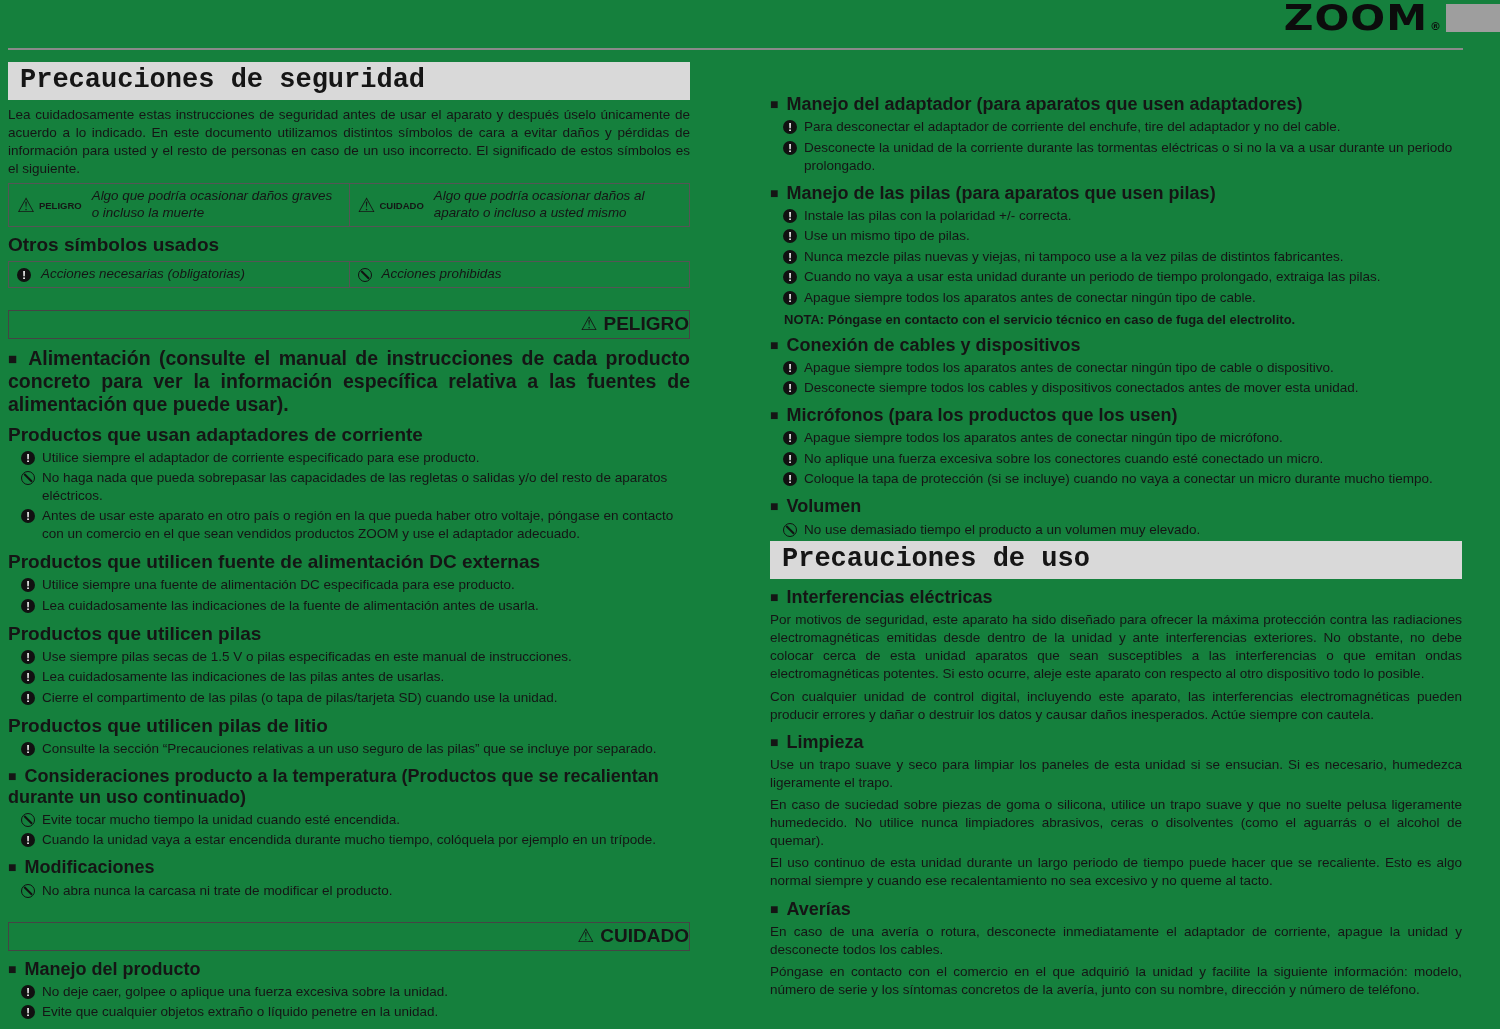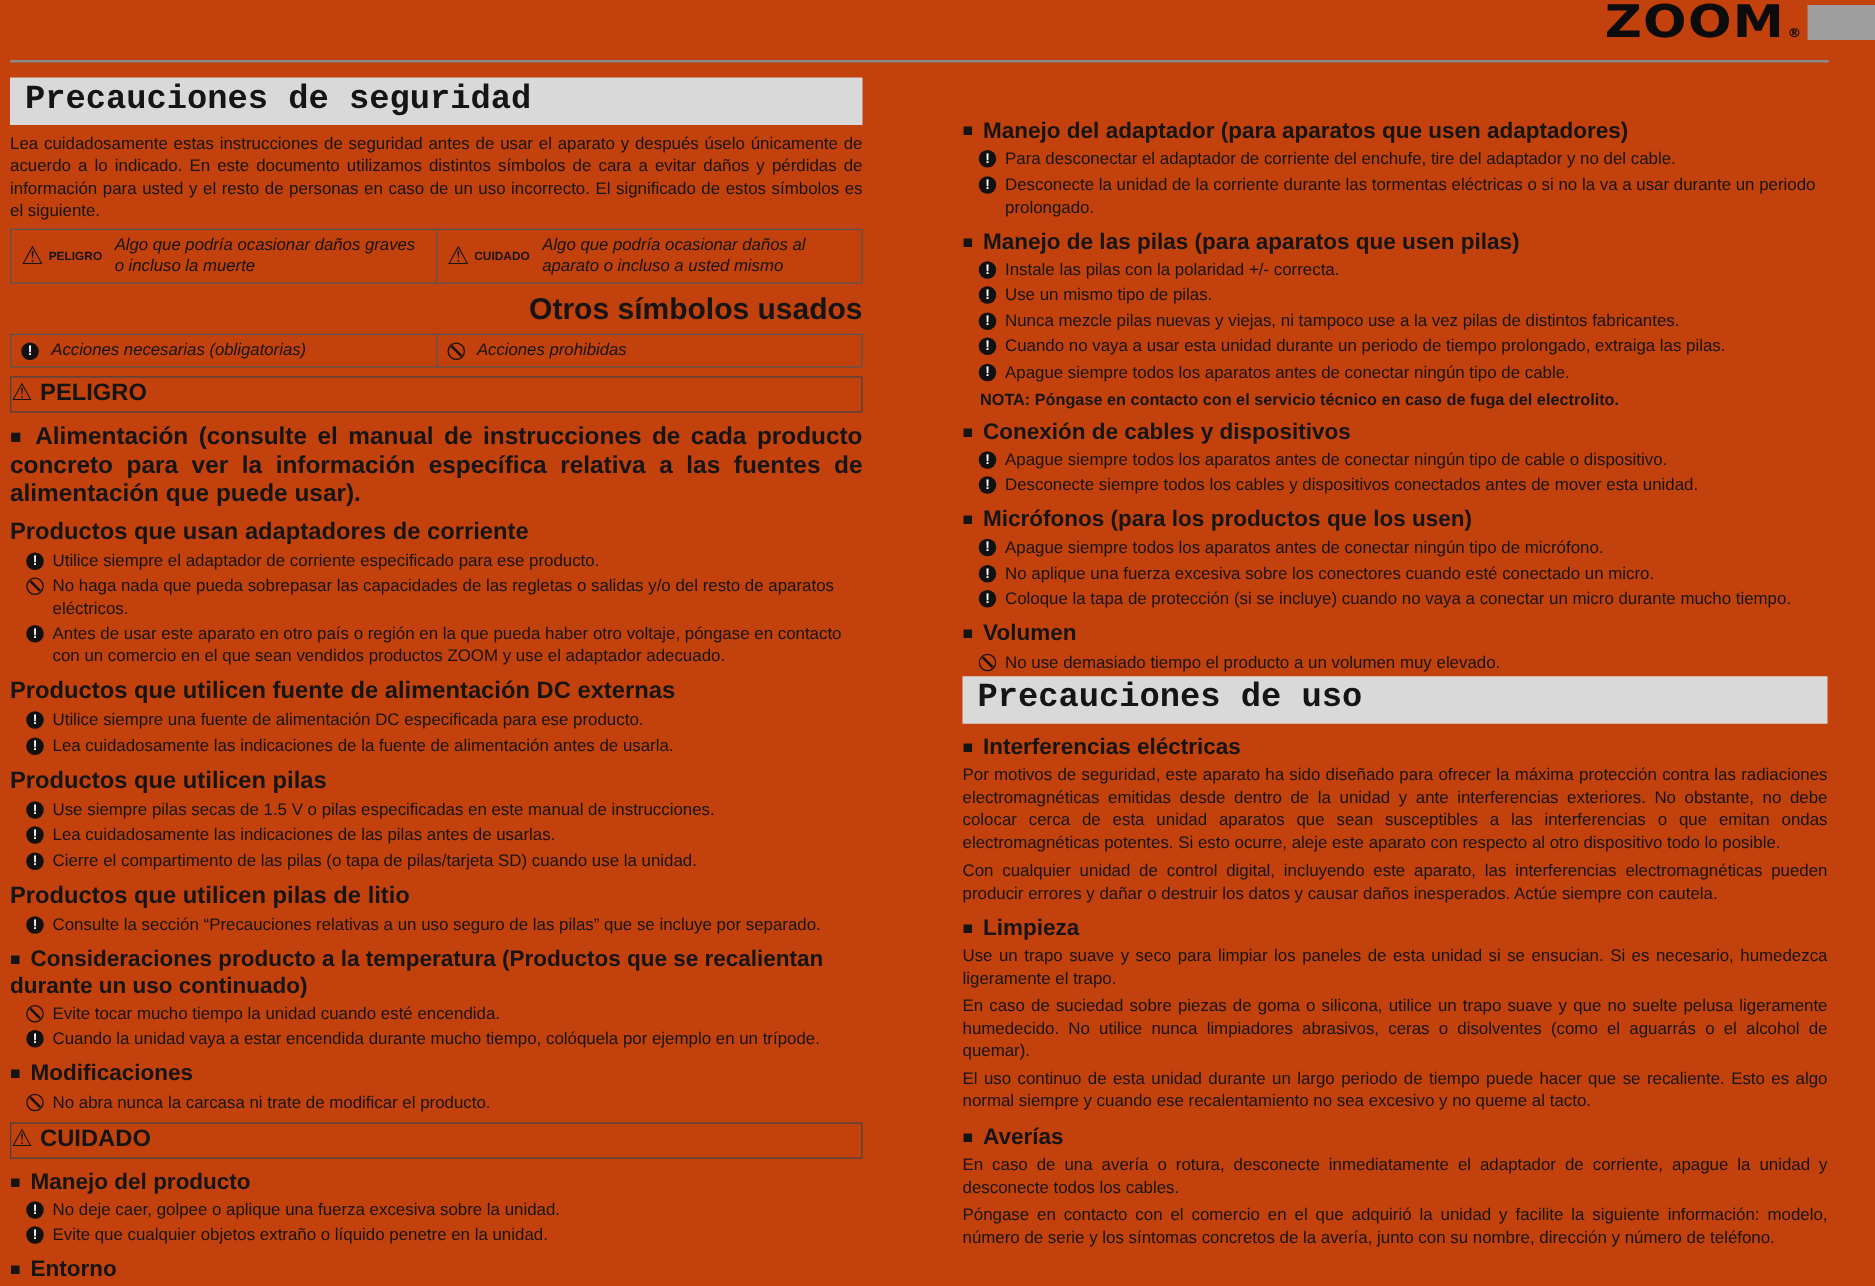--- a/index.html
+++ b/index.html
@@ -1,18 +1,18 @@
 <!DOCTYPE html>
 <html><head>
 <meta charset="utf-8">
 <style>
   * { margin:0; padding:0; box-sizing:border-box; }
   html,body { width:1500px; height:1029px; background:#ffffff; overflow:hidden; }
   body { font-family:"Liberation Sans","DejaVu Sans",sans-serif; color:#151515; }
-  .page { position:relative; width:1500px; height:1029px; background:#c2410c; }
+  .page { position:relative; width:1500px; height:1029px; background:#15803d; }
 
   
   .logo { position:absolute; top:0px; right:58px; font-family:"DejaVu Sans",sans-serif;
           font-weight:900; font-size:41px; line-height:40px; letter-spacing:1px; color:#0c0c0c;
           transform:scaleY(0.88); transform-origin:top; }
   .logo .reg { font-size:11px; font-weight:700; vertical-align:baseline; margin-left:2px; }
   .logo-block { position:absolute; top:4px; right:0; width:54px; height:28px; background:#9e9e9e; }
   .hrule { position:absolute; top:48px; left:8px; width:1455px; height:2px; background:#8a8a8a; }
 
   
@@ -27,28 +27,28 @@
   .note { font-size:13px; font-weight:bold; margin:5px 0 4px 0; padding-left:14px; }
 
   .t2 { display:flex; border:1px solid #555; margin:5px 0 6px 0; }
   .t2 .cell { flex:1; display:flex; align-items:center; gap:10px; padding:4px 8px; }
   .t2 .cell + .cell { border-left:1px solid #555; }
   .t2 .sym { display:flex; align-items:center; gap:4px; flex-shrink:0; }
   .t2 .sym .tri { font-size:20px; line-height:1; }
   .t2 .sym .lbl { font-size:9.5px; font-weight:bold; letter-spacing:0; }
   .t2 .desc { font-size:13.4px; line-height:1.25;font-style:italic; }
 
-  .h2 { font-size:24px; font-weight:bold; margin:7px 0 4px 0;text-align:right; }
+  .h2 { font-size:19px; font-weight:bold; margin:7px 0 4px 0; }
   .hsub { font-size:19px; font-weight:bold; margin:8px 0 3px 0; }
   .hsec { font-size:18px; font-weight:bold; margin:8px 0 3px 0; line-height:1.18; }
   .hsec.big { font-size:19.5px; text-align:justify; }
   .hsec .sq { font-size:0.78em; margin-right:8px; position:relative; top:-1px; }
 
-  .banner { border:1px solid #444; text-align:left; font-size:19px; font-weight:bold;
-            padding:1px 0 3px 0; margin:7px 0 5px 0; }
+  .banner { border:1px solid #444; text-align:right; font-size:19px; font-weight:bold;
+            padding:1px 0 3px 0; margin:22px 0 5px 0; }
   .banner .tri { font-size:19px; font-weight:normal; margin-right:6px; }
 
   .bullet { display:flex; gap:7px; padding-left:13px; margin:2.5px 0; }
   .bullet .bt { font-size:13.5px; line-height:1.33; flex:1; }
 
   .ic { width:14px; height:14px; flex-shrink:0; margin-top:2px; border-radius:50%; position:relative; }
   .ic.must { background:#111; color:#fff; font-size:11px; font-weight:bold; text-align:center;
              line-height:14px; }
   .ic.proh { border:1.6px solid #111; background:transparent; }
   .ic.proh::before { content:""; position:absolute; left:50%; top:50%; width:1.6px; height:11px;

